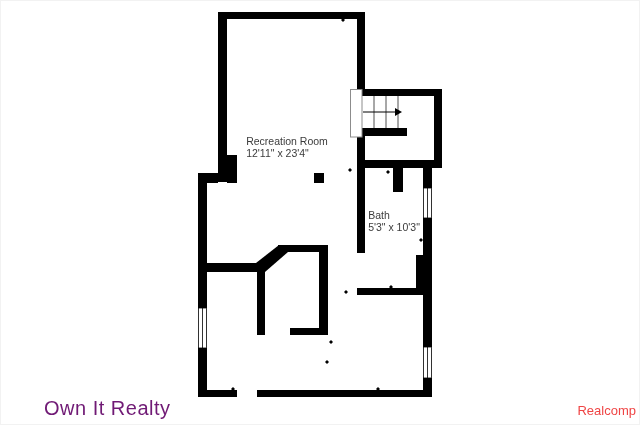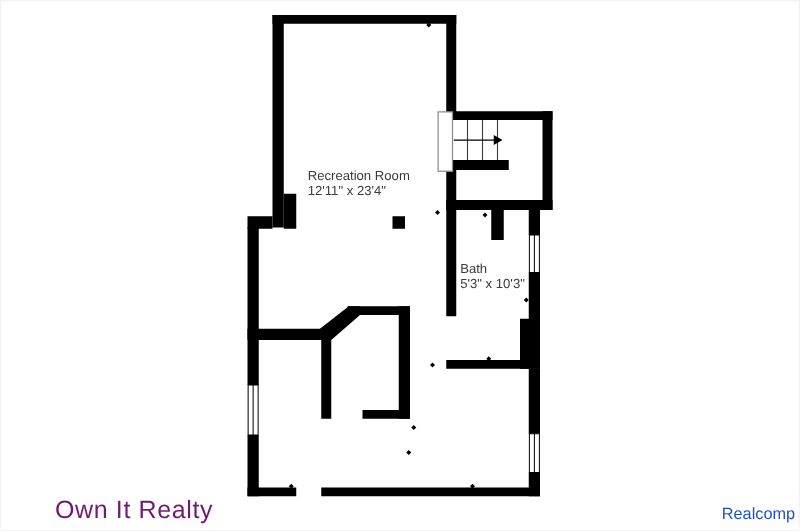--- a/index.html
+++ b/index.html
@@ -13,21 +13,21 @@
     position:absolute;transform:translateX(-50%);text-align:left;
     color:#3b3b3b;font-size:10.5px;line-height:12.3px;white-space:nowrap;
   }
   .room-label .room-name,.room-label .room-dims{display:block;}
   .watermark-left{
     position:absolute;left:8px;top:397px;font-size:20px;line-height:22px;
     color:#701a75;letter-spacing:0.5px;margin-left:36px;
   }
   .watermark-right{
     position:absolute;right:4px;top:403px;font-size:13px;line-height:15px;
-    color:#1d4ed8;
+    color:#ef4444;
   }
 </style>
 </head>
 <body>
 
 <div id="screenshot">
 
   <svg id="plan-svg" width="640" height="425" viewBox="0 0 640 425">
 
     <g fill="#000000">

